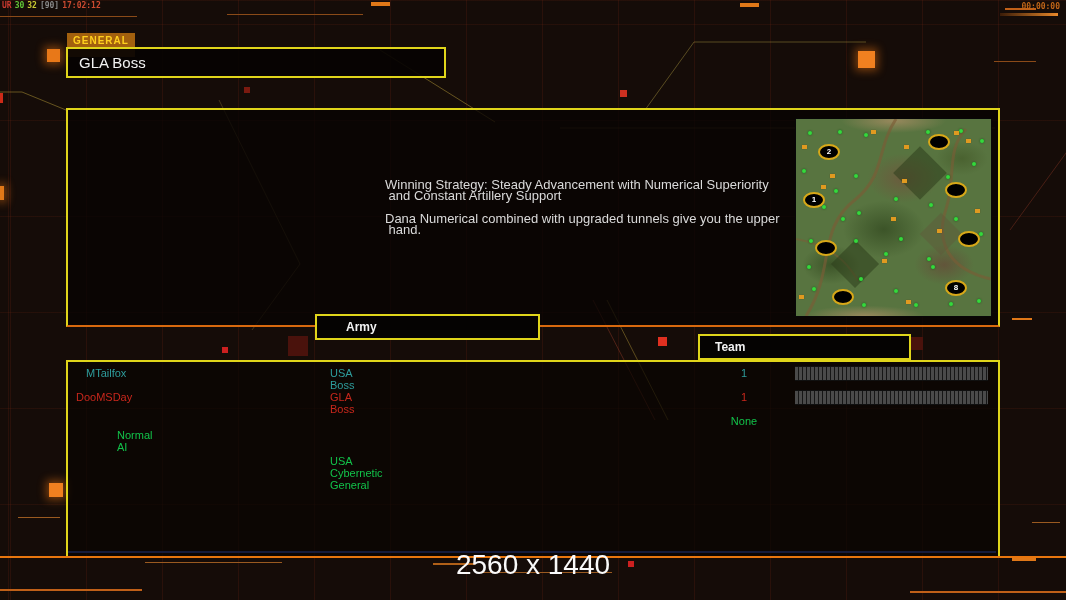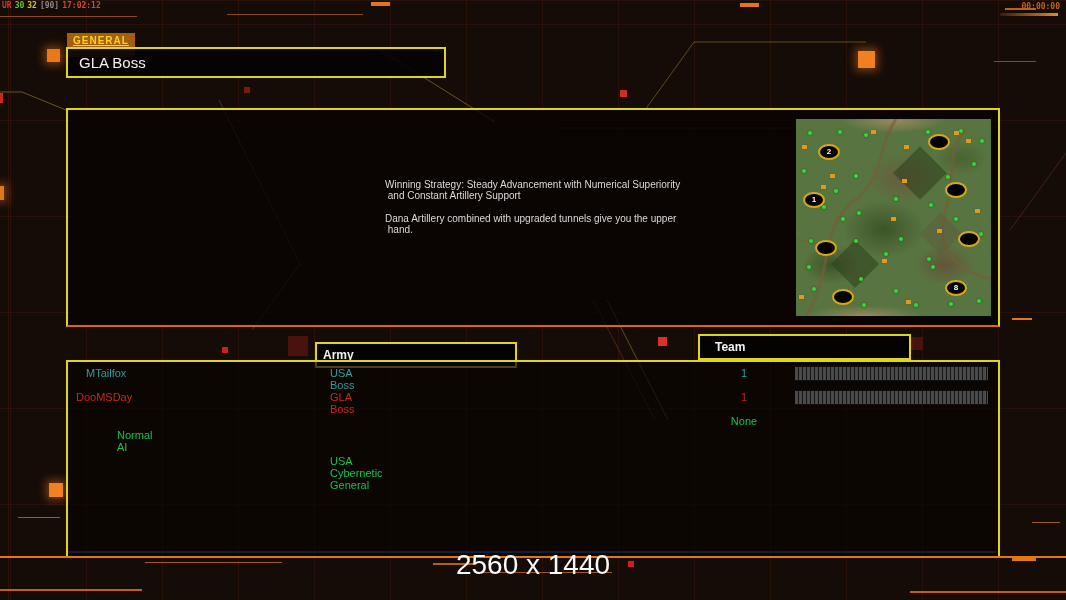--- a/index.html
+++ b/index.html
@@ -15,27 +15,27 @@
   }
   .abs{position:absolute;}
   i.dec{display:block;position:absolute;}
   .glow{box-shadow:0 0 9px 3px rgba(240,120,20,0.45);}
   
   #stats{left:2px;top:1px;font:bold 8px "DejaVu Sans Mono",monospace;letter-spacing:0;}
   #timer{right:6px;top:2px;font:bold 8px "DejaVu Sans Mono",monospace;color:#c06518;}
   #timerbar{right:8px;top:13px;width:58px;height:3px;background:linear-gradient(to right,#3a1c08,#e8882a);}
   
   #general-tab{left:67px;top:33px;background:#a2600e;color:#ffd01e;
-    font-size:10px;font-weight:bold;letter-spacing:1px;padding:2px 6px 11px 6px;text-decoration:underline;}
+    font-size:10px;font-weight:bold;letter-spacing:1px;padding:2px 6px 11px 6px;}
   #title-box{left:66px;top:47px;width:365px;height:27px;border:2px solid #e0d51a;
     background:rgba(6,3,2,0.92);line-height:27px;padding-left:11px;font-size:15px;color:#f2f2f2;}
   
   #big-box{left:66px;top:108px;width:930px;height:215px;border:2px solid #e0d51a;
     border-bottom-color:#d8690e;background:rgba(8,4,2,0.78);}
-  #briefing{left:385px;top:179px;font-size:10px;line-height:11.2px;color:#dadada;}
+  #briefing{left:385px;top:179px;font-size:13px;line-height:11.2px;color:#dadada;}
   #briefing div{min-height:11.2px;white-space:pre;}
   
   #minimap{left:795px;top:118px;width:195px;height:197px;border:1px solid #070707;
     background-color:#587440;
     background-image:
       radial-gradient(70px 16px at 50% 1%, #97885c 0%, rgba(151,136,92,0) 75%),
       radial-gradient(80px 14px at 35% 100%, #97885c 0%, rgba(151,136,92,0) 75%),
       radial-gradient(55px 38px at 55% 30%, #6b5b3d 0%, rgba(107,91,61,0) 65%),
       radial-gradient(60px 42px at 45% 56%, #3c5428 0%, rgba(60,84,40,0) 68%),
       radial-gradient(48px 32px at 76% 74%, #62553a 0%, rgba(98,85,58,0) 62%),
@@ -44,21 +44,21 @@
   }
   .tree{position:absolute;width:4px;height:4px;border-radius:50%;
     background:#35d93c;box-shadow:0 0 2px #0c5a18;}
   .supply{position:absolute;width:5px;height:4px;background:#e09a20;box-shadow:0 0 1px #5a3808;}
   .start{position:absolute;width:18px;height:12px;border:2px solid #d8a818;border-radius:50%;
     background:#000;color:#fff;font-size:8px;font-weight:bold;text-align:center;line-height:12px;}
   
   .hdr-box{position:absolute;height:22px;border:2px solid #e0d51a;background:#050302;
     font-size:12px;font-weight:bold;color:#f2f2f2;line-height:22px;}
   #hdr-player{left:65px;top:334px;width:151px;padding-left:20px;}
-  #hdr-army{left:315px;top:342px;width:192px;padding-left:6px;}
+  #hdr-army{left:315px;top:314px;width:192px;padding-left:29px;}
   #hdr-teamprog{left:698px;top:334px;width:209px;}
   #hdr-teamprog span{position:absolute;top:0;}
   
   #bottom-box{left:66px;top:360px;width:930px;height:194px;border:2px solid #e0d51a;border-bottom:0;
     background:rgba(8,4,2,0.70);}
   #bottom-orange-line{left:0;top:556px;width:1066px;height:2px;background:#e8760e;}
   #navy-line{left:68px;top:551px;width:928px;height:2px;background:#16204a;opacity:0.8;}
   .cell{position:absolute;font-size:11px;}
   .bar{position:absolute;width:193px;height:13px;
     background:repeating-linear-gradient(90deg,#4a4a4a 0 3px,#161616 3px 4px);
@@ -116,21 +116,21 @@
   <div id="timerbar" class="abs"></div>
 
   <div id="general-tab" class="abs">GENERAL</div>
   <div id="title-box" class="abs">GLA Boss</div>
 
   <div id="big-box" class="abs"></div>
   <div id="briefing" class="abs">
       <div>Winning Strategy: Steady Advancement with Numerical Superiority</div>
       <div> and Constant Artillery Support</div>
       <div></div>
-      <div>Dana Artillery combined with upgraded tunnels give you the upper</div>
+      <div>Dana Numerical combined with upgraded tunnels give you the upper</div>
       <div> hand.</div>
       <div></div>
     </div>
   <div id="minimap" class="abs">
     <svg width="195" height="197" style="position:absolute;left:0;top:0;">
       <path d="M10,197 C40,150 20,110 60,80 C90,55 80,30 100,0" fill="none" stroke="#7b5c36" stroke-width="3" opacity="0.65"></path>
       <path d="M195,160 C150,150 140,120 150,90 C160,60 150,30 170,10" fill="none" stroke="#7b5c36" stroke-width="3" opacity="0.6"></path>
       <path d="M0,120 C30,125 50,140 62,162" fill="none" stroke="#7b5c36" stroke-width="2" opacity="0.55"></path>
       <rect x="105" y="35" width="38" height="38" fill="rgba(45,62,28,0.55)" transform="rotate(45 124 54)"></rect>
       <rect x="42" y="128" width="34" height="34" fill="rgba(45,62,28,0.55)" transform="rotate(45 59 145)"></rect>

